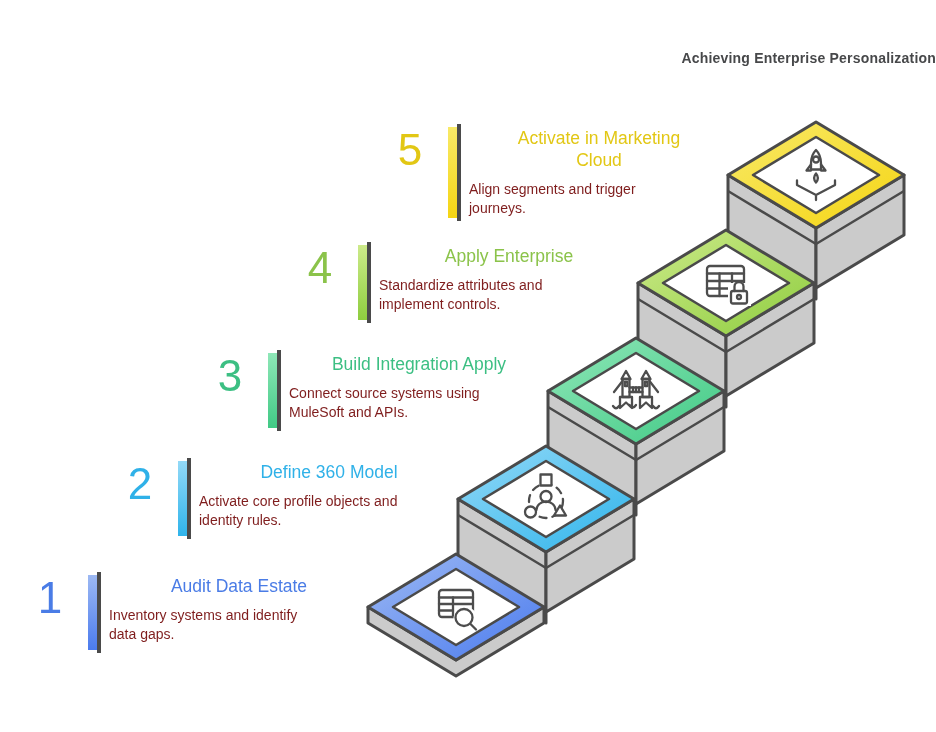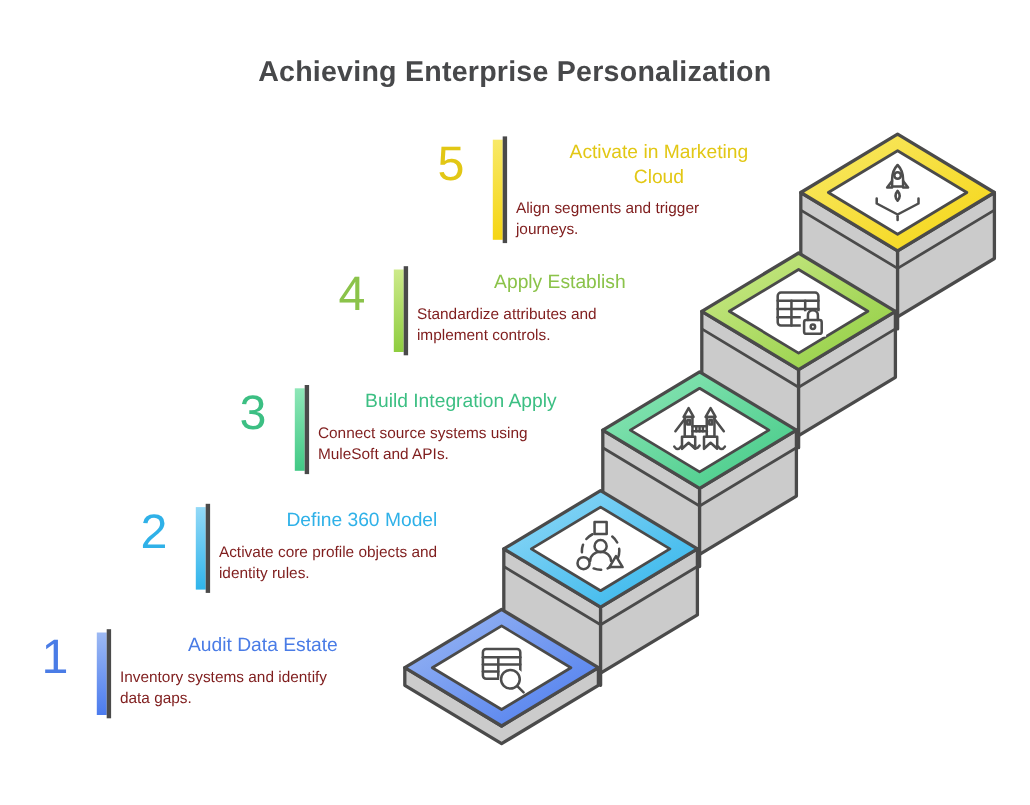--- a/index.html
+++ b/index.html
@@ -1,22 +1,22 @@
 <!DOCTYPE html>
 <html><head>
 <meta charset="utf-8">
 <style>
   html,body{margin:0;padding:0;background:#ffffff;}
   .canvas{
     position:relative;width:936px;height:732px;background:#ffffff;
     font-family:"Liberation Sans",sans-serif;overflow:hidden;
   }
   .heading{
-    position:absolute;top:50px;left:0;width:100%;text-align:center;
-    font-size:26px;font-weight:bold;color:#47484a;letter-spacing:.2px;
+    position:absolute;top:50px;left:0;width:100%;text-align:right;
+    font-size:14px;font-weight:bold;color:#47484a;letter-spacing:.2px;
   }
   .stairs{position:absolute;left:0;top:0;}
   .gray{fill:#cbcbcb;stroke:#4a4a4a;stroke-width:3;stroke-linejoin:round;}
   .rimline{fill:none;stroke:#4a4a4a;stroke-width:2.5;stroke-linejoin:round;}
   .outerD{stroke:#4a4a4a;stroke-width:3;stroke-linejoin:round;}
   .innerD{fill:#ffffff;stroke:#4a4a4a;stroke-width:2.5;stroke-linejoin:round;}
   .ic{stroke:#4d4d4d;stroke-width:2.3;fill:none;stroke-linecap:round;stroke-linejoin:round;}
   .icf{stroke:#4d4d4d;stroke-width:2.3;fill:#ffffff;stroke-linecap:round;stroke-linejoin:round;}
   .white-backing{fill:#ffffff;stroke:none;}
   .num{
@@ -167,21 +167,21 @@
   <div class="col" style="left:469px;top:128px">
     <div class="step-title" style="--c: #e2c714; --light: #f8e968; --deep: #f5d513;">Activate in Marketing
 Cloud</div>
     <div class="step-desc">Align segments and trigger
 journeys.</div>
   </div>
 
   <div class="num" style="left: 297px; top: 246px; --c: #8bc34a; --light: #cdea8a; --deep: #8ecd3f;">4</div>
   <div class="bar" style="left: 358px; top: 245px; height: 75px; --c: #8bc34a; --light: #cdea8a; --deep: #8ecd3f;"></div>
   <div class="col" style="left:379px;top:246px">
-    <div class="step-title" style="--c: #8bc34a; --light: #cdea8a; --deep: #8ecd3f;">Apply Establish</div>
+    <div class="step-title" style="--c: #8bc34a; --light: #cdea8a; --deep: #8ecd3f;">Apply Enterprise</div>
     <div class="step-desc">Standardize attributes and
 implement controls.</div>
   </div>
 
   <div class="num" style="left: 207px; top: 354px; --c: #3cbf83; --light: #8fe7b8; --deep: #41c985;">3</div>
   <div class="bar" style="left: 268px; top: 353px; height: 75px; --c: #3cbf83; --light: #8fe7b8; --deep: #41c985;"></div>
   <div class="col" style="left:289px;top:354px">
     <div class="step-title" style="--c: #3cbf83; --light: #8fe7b8; --deep: #41c985;">Build Integration Apply</div>
     <div class="step-desc">Connect source systems using
 MuleSoft and APIs.</div>

